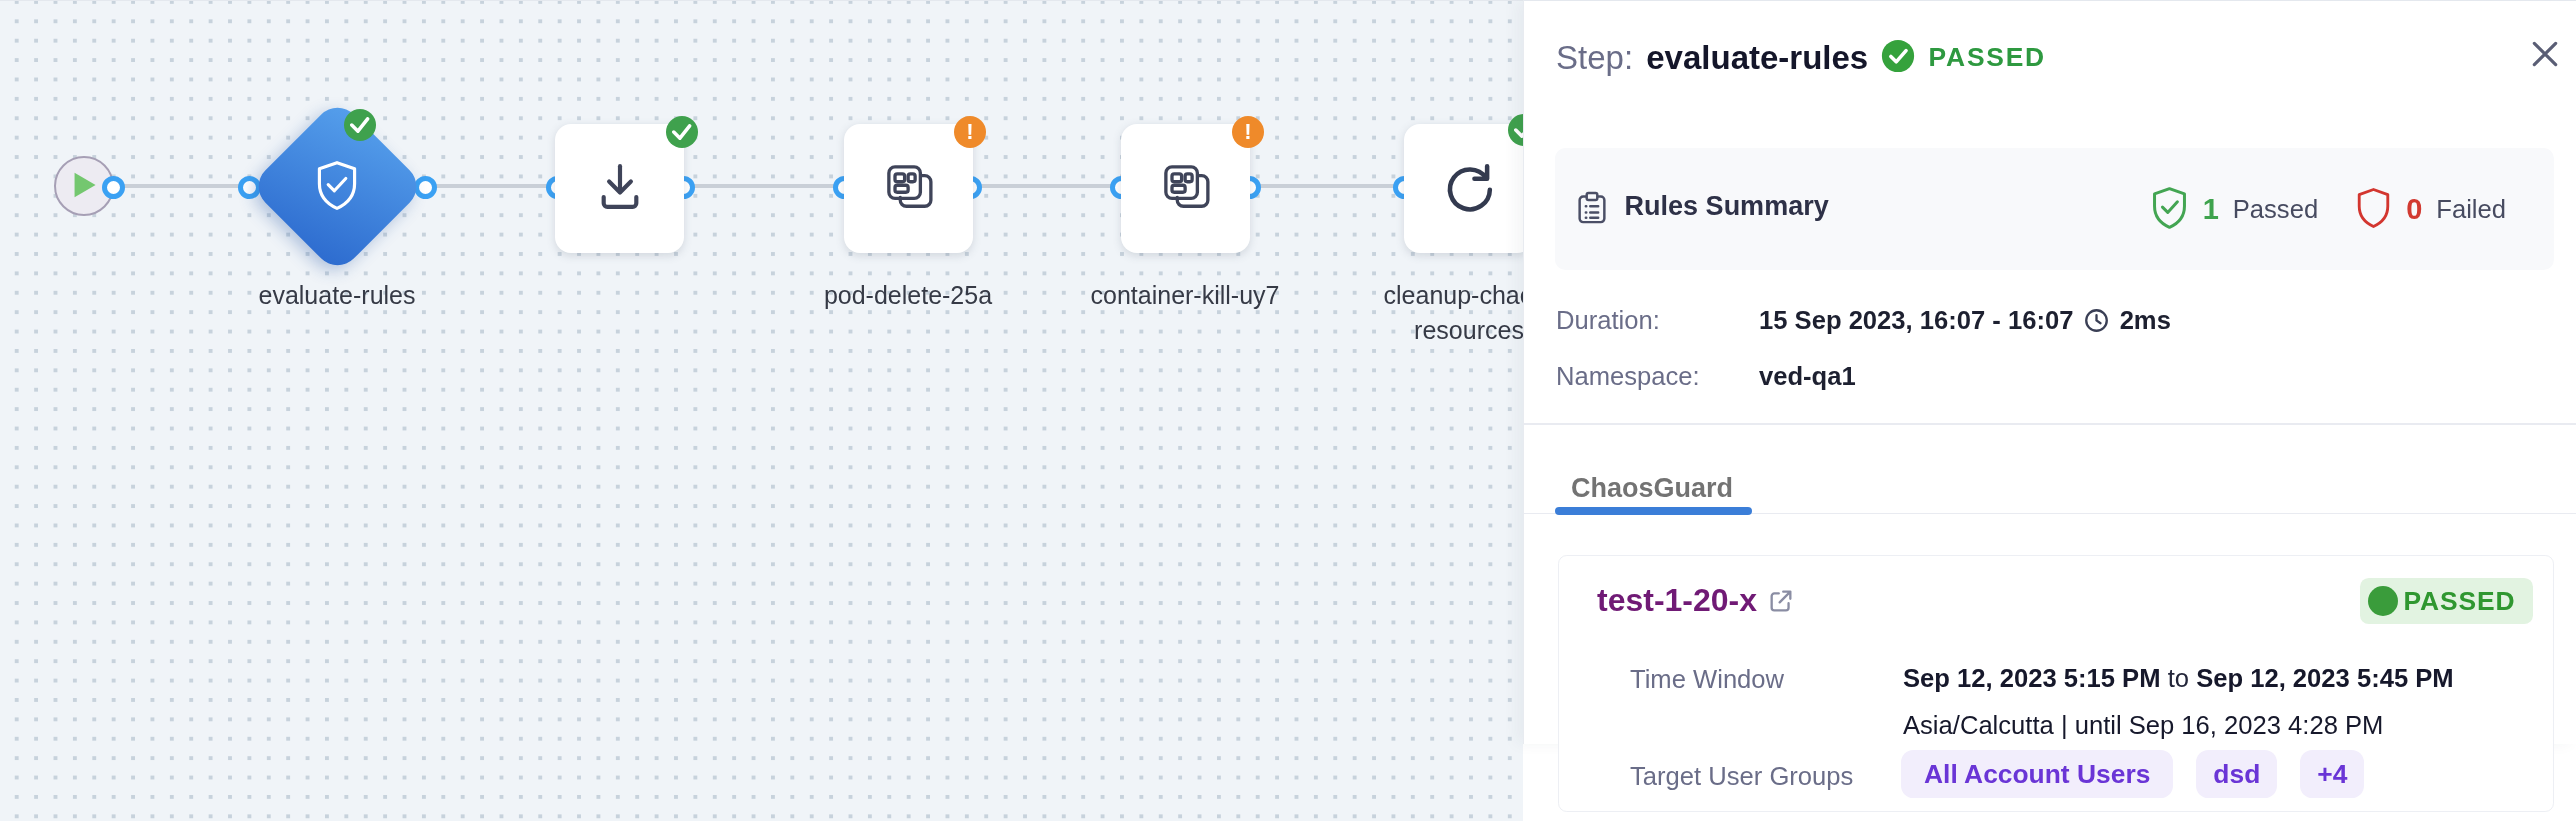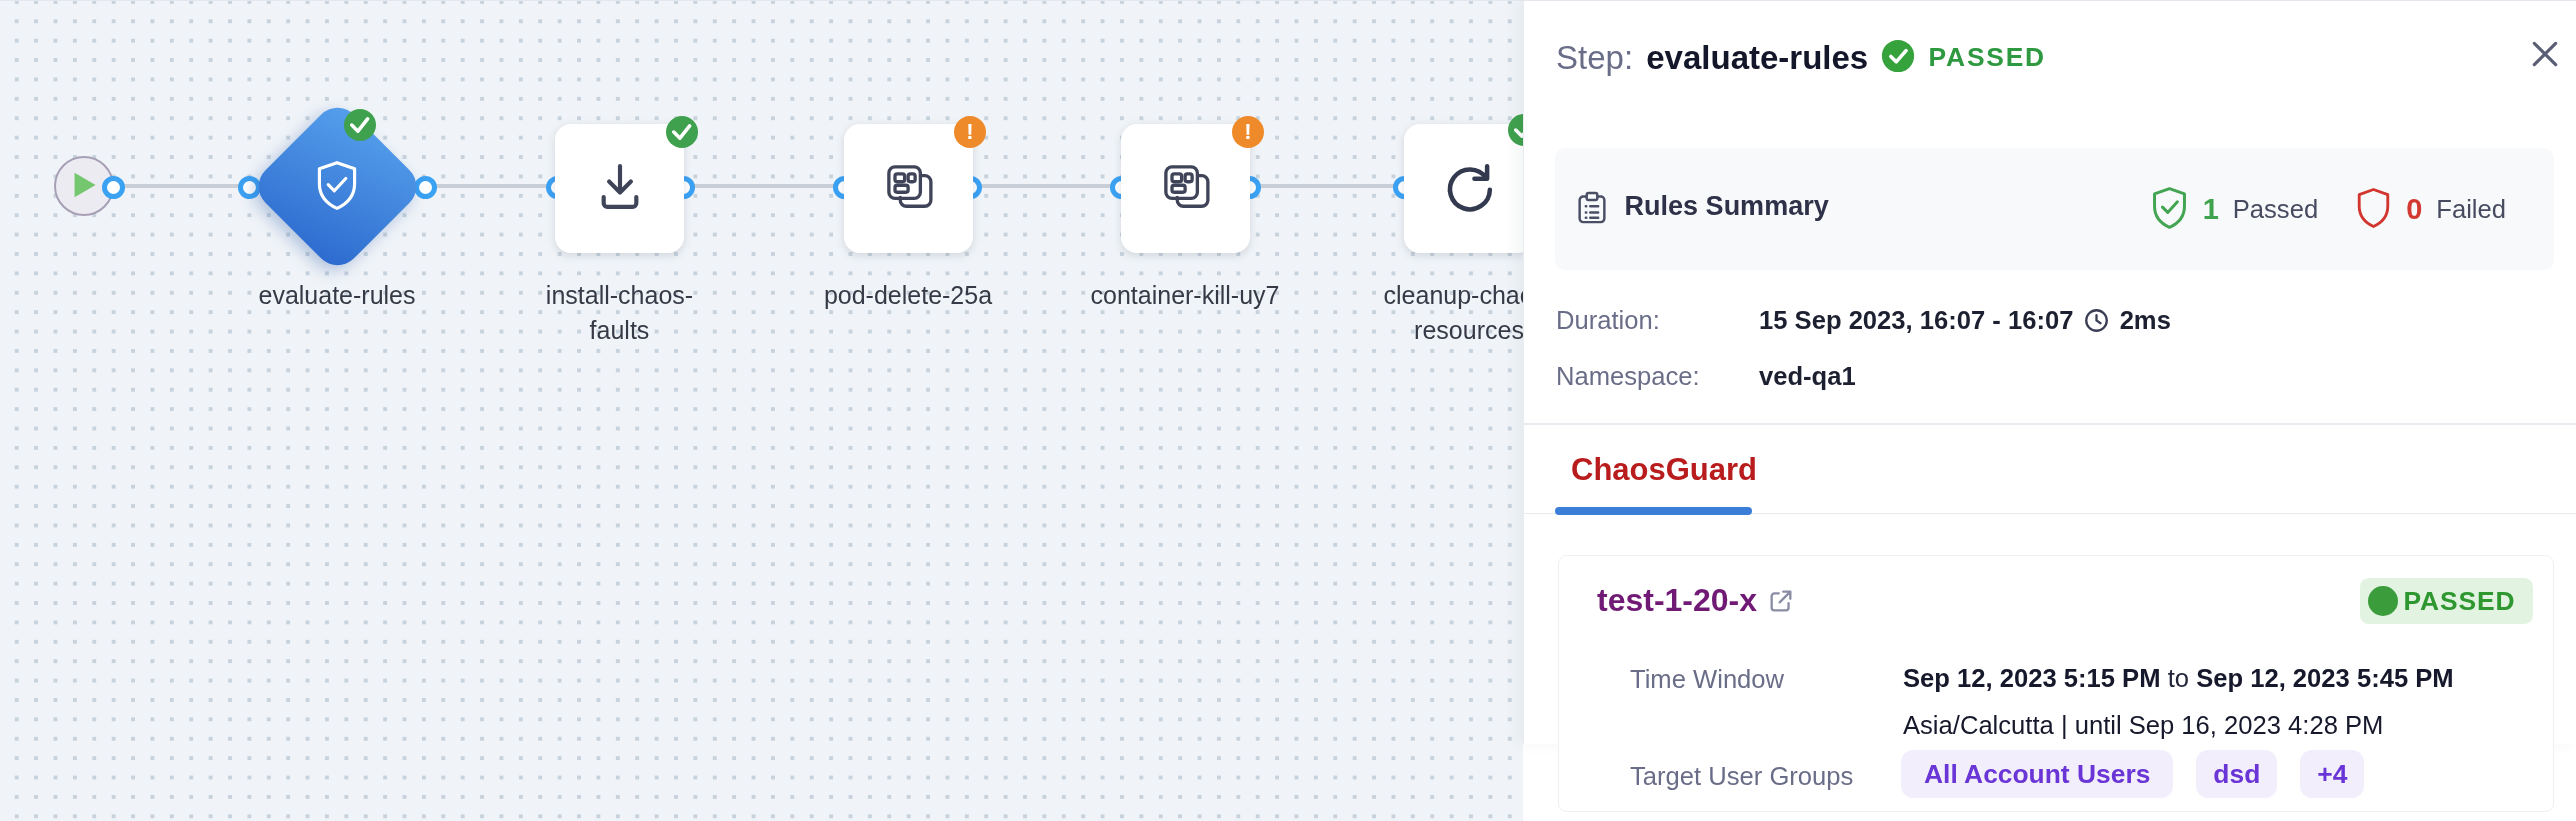--- a/index.html
+++ b/index.html
@@ -67,21 +67,21 @@
   .cnt-fail { font-size:29px; font-weight:700; color:#d23a31; }
   .cnt-word { font-size:25.6px; color:#474b60; margin-right:23px; }
 
   .kv-row { position:absolute; left:32px; display:flex; align-items:flex-start; }
   .kv-label { width:203px; font-size:25.6px; color:#6a6d88; }
   .kv-value { font-size:25.6px; font-weight:700; color:#1d2030; display:flex; align-items:center; gap:10.6px; }
   .row-duration { top:305px; } .row-namespace { top:361px; }
 
   .divider { position:absolute; left:0; top:422px; width:1053px; height:1.8px; background:#e9ebf1; }
   .tab-line { position:absolute; left:0; top:512px; width:1053px; height:0.9px; background:#e9ebf1; }
-  .tab { position:absolute; left:47px; top:451px; font-size:31px; font-weight:700; color:#b91c1c; cursor:pointer; }
+  .tab { position:absolute; left:47px; top:472px; font-size:27px; font-weight:700; color:#737373; cursor:pointer; }
   .tab-underline { position:absolute; left:31px; top:506px; width:197px; height:8px; border-radius:4.4px; background:#3b7ed8; }
 
   .guard-card { position:absolute; left:34px; top:554px; width:996px; height:257px; background:#fff;
     border:1.8px solid #edeff4; border-radius:8.8px; }
   .gc-title-row { position:absolute; left:38px; top:26.4px; display:flex; align-items:center; gap:12.3px; }
   .gc-title { font-size:32px; font-weight:700; color:#701a75; }
   .gc-pill { position:absolute; right:20px; top:22px; height:46px; border-radius:8.8px; background:#e2f3e1;
     display:flex; align-items:center; gap:5.3px; padding:0 17.6px 0 8px; }
   .gc-pill-dot { width:30px; height:30px; border-radius:50%; background:#3a9c3b; }
   .gc-pill-text { font-size:26.4px; font-weight:700; color:#2f9730; letter-spacing:0.9px; }
@@ -187,21 +187,20 @@
         </svg>
       </span>
     </div>
     <div class="badge green" style="left:1508px; top:113px;">
       <svg width="19.4" height="16" viewBox="0 0 22 18" fill="none" stroke="#fff" stroke-width="4" stroke-linecap="round" stroke-linejoin="round">
           <path d="M2 9 l7 7 L20 2"></path>
         </svg>
     </div>
 
     <div class="nlabel nl-evaluate">evaluate-rules</div>
-    <div class="nlabel nl-install">install-chaos-faults</div>
     <div class="nlabel nl-pod">pod-delete-25a</div>
     <div class="nlabel nl-container">container-kill-uy7</div>
     <div class="nlabel nl-cleanup">cleanup-chaos-resources</div>
   </div>
 
   <div class="panel">
 
     <div class="p-header">
       <span class="step-label">Step:</span>
       <span class="step-name">evaluate-rules</span>

